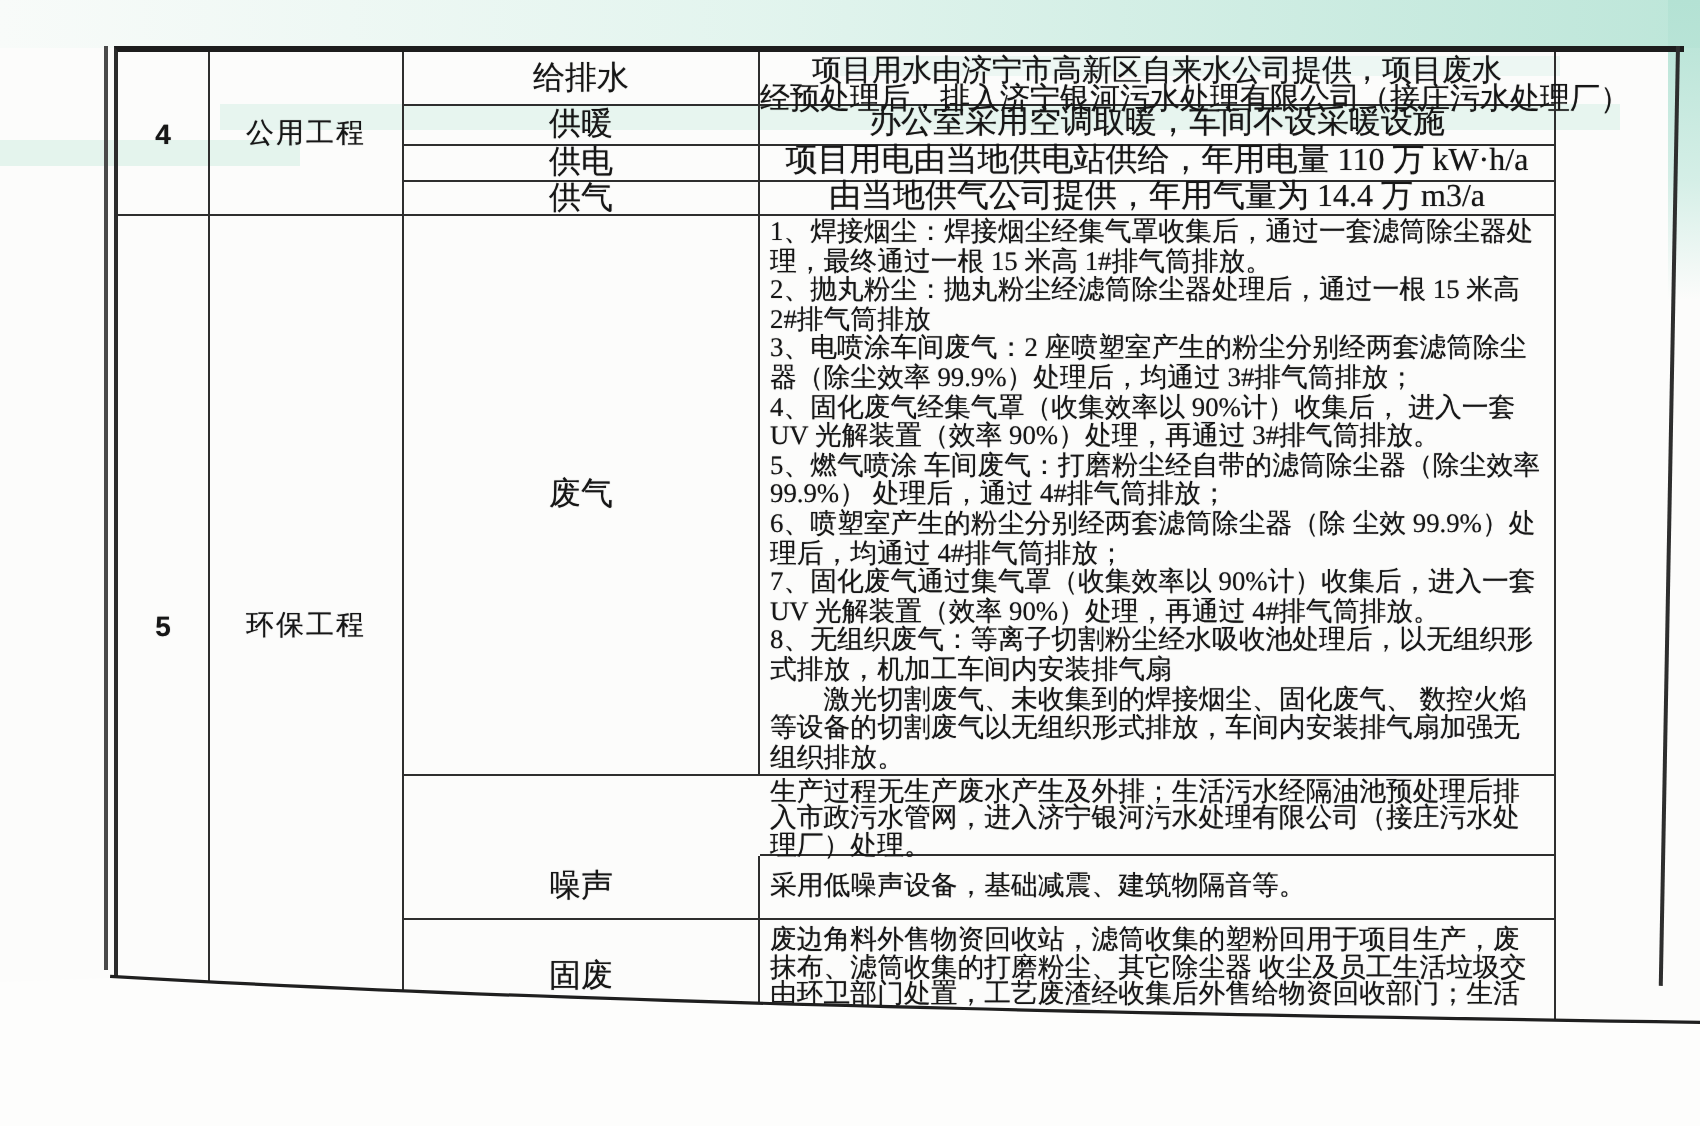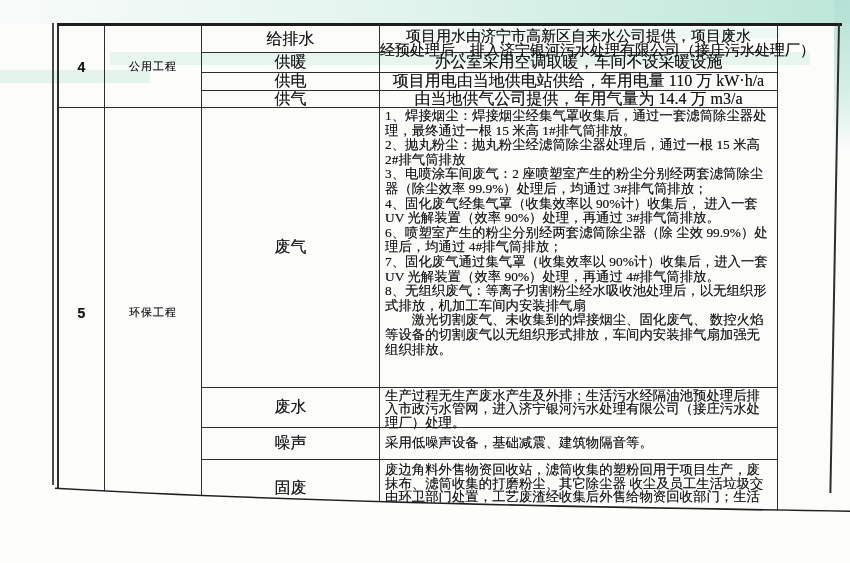--- a/index.html
+++ b/index.html
@@ -32,21 +32,21 @@
   .cell{
     border-right:1.5px solid #2e2e2e;
     border-bottom:1.5px solid #2e2e2e;
     overflow:visible;box-sizing:border-box;
     text-shadow:0 0 .5px rgba(0,0,0,.55);
   }
   .no-bb{border-bottom:none;}
   .no-br{border-right:none;}
   .center{display:flex;align-items:center;justify-content:center;}
   .num-cell{font-family:"Liberation Sans","DejaVu Sans",sans-serif;font-weight:bold;font-size:14px;}
-  .cat-cell{font-size:11px;letter-spacing:1px;}
+  .cat-cell{font-size:14px;letter-spacing:1px;}
   .sub-cell{font-size:16px;}
   .desc{font-size:13.4px;line-height:14.6px;padding:1px 5px 0 5px;text-align:left;}
   .desc-center{display:flex;align-items:center;justify-content:center;font-size:16px;line-height:14.5px;}
   .two-line{padding-top:4px;text-align:center;font-size:15px;line-height:13.8px;white-space:nowrap;}
   .gas-item{margin:0;}
   .gas-indent{text-indent:2em;}
   .spacer-col{background:transparent;}
   
   .right-border{position:absolute;left:838px;top:23px;width:2px;height:470px;background:#2e2e2e;
     transform-origin:top left;transform:rotate(1.05deg);}
@@ -84,27 +84,27 @@
 
   <div class="cell center num-cell no-bb" style="grid-column:1;grid-row:5/span 4;">5</div>
   <div class="cell center cat-cell no-bb" style="grid-column:2;grid-row:5/span 4;font-family:Liberation Mono, monospace;">环保工程</div>
 
   <div class="cell center sub-cell" style="grid-column:3;grid-row:5;">废气</div>
   <div class="cell desc" style="grid-column:4;grid-row:5;">
     <div class="gas-item">1、焊接烟尘：焊接烟尘经集气罩收集后，通过一套滤筒除尘器处理，最终通过一根 15 米高 1#排气筒排放。</div>
     <div class="gas-item">2、抛丸粉尘：抛丸粉尘经滤筒除尘器处理后，通过一根 15 米高 2#排气筒排放</div>
     <div class="gas-item">3、电喷涂车间废气：2 座喷塑室产生的粉尘分别经两套滤筒除尘器（除尘效率 99.9%）处理后，均通过 3#排气筒排放；</div>
     <div class="gas-item">4、固化废气经集气罩（收集效率以 90%计）收集后， 进入一套 UV 光解装置（效率 90%）处理，再通过 3#排气筒排放。</div>
+    <div class="gas-item">5、燃气喷涂 车间废气：打磨粉尘经自带的滤筒除尘器（除尘效率 99.9%） 处理后，通过 4#排气筒排放；</div>
     <div class="gas-item">6、喷塑室产生的粉尘分别经两套滤筒除尘器（除 尘效 99.9%）处理后，均通过 4#排气筒排放；</div>
     <div class="gas-item">7、固化废气通过集气罩（收集效率以 90%计）收集后，进入一套 UV 光解装置（效率 90%）处理，再通过 4#排气筒排放。</div>
     <div class="gas-item">8、无组织废气：等离子切割粉尘经水吸收池处理后，以无组织形式排放，机加工车间内安装排气扇</div>
     <div class="gas-item gas-indent">激光切割废气、未收集到的焊接烟尘、固化废气、 数控火焰等设备的切割废气以无组织形式排放，车间内安装排气扇加强无组织排放。</div>
   </div>
 
-  <div class="cell center sub-cell" style="grid-column:3;grid-row:6;">废水</div>
   <div class="cell desc" style="grid-column:4;grid-row:6;line-height:13.4px;">生产过程无生产废水产生及外排；生活污水经隔油池预处理后排入市政污水管网，进入济宁银河污水处理有限公司（接庄污水处理厂）处理。</div>
 
   <div class="cell center sub-cell" style="grid-column:3;grid-row:7;">噪声</div>
   <div class="cell desc" style="grid-column:4;grid-row:7;padding-top:8px;">采用低噪声设备，基础减震、建筑物隔音等。</div>
 
   <div class="cell center sub-cell no-bb" style="grid-column:3;grid-row:8;">固废</div>
   <div class="cell desc no-bb" style="grid-column:4;grid-row:8;line-height:13.6px;padding-top:3px;">废边角料外售物资回收站，滤筒收集的塑粉回用于项目生产，废抹布、滤筒收集的打磨粉尘、其它除尘器 收尘及员工生活垃圾交由环卫部门处置，工艺废渣经收集后外售给物资回收部门；生活垃圾由</div>
 
   <div class="cell no-br no-bb spacer-col" style="grid-column:5;grid-row:1/span 8;"></div>
 </div>

